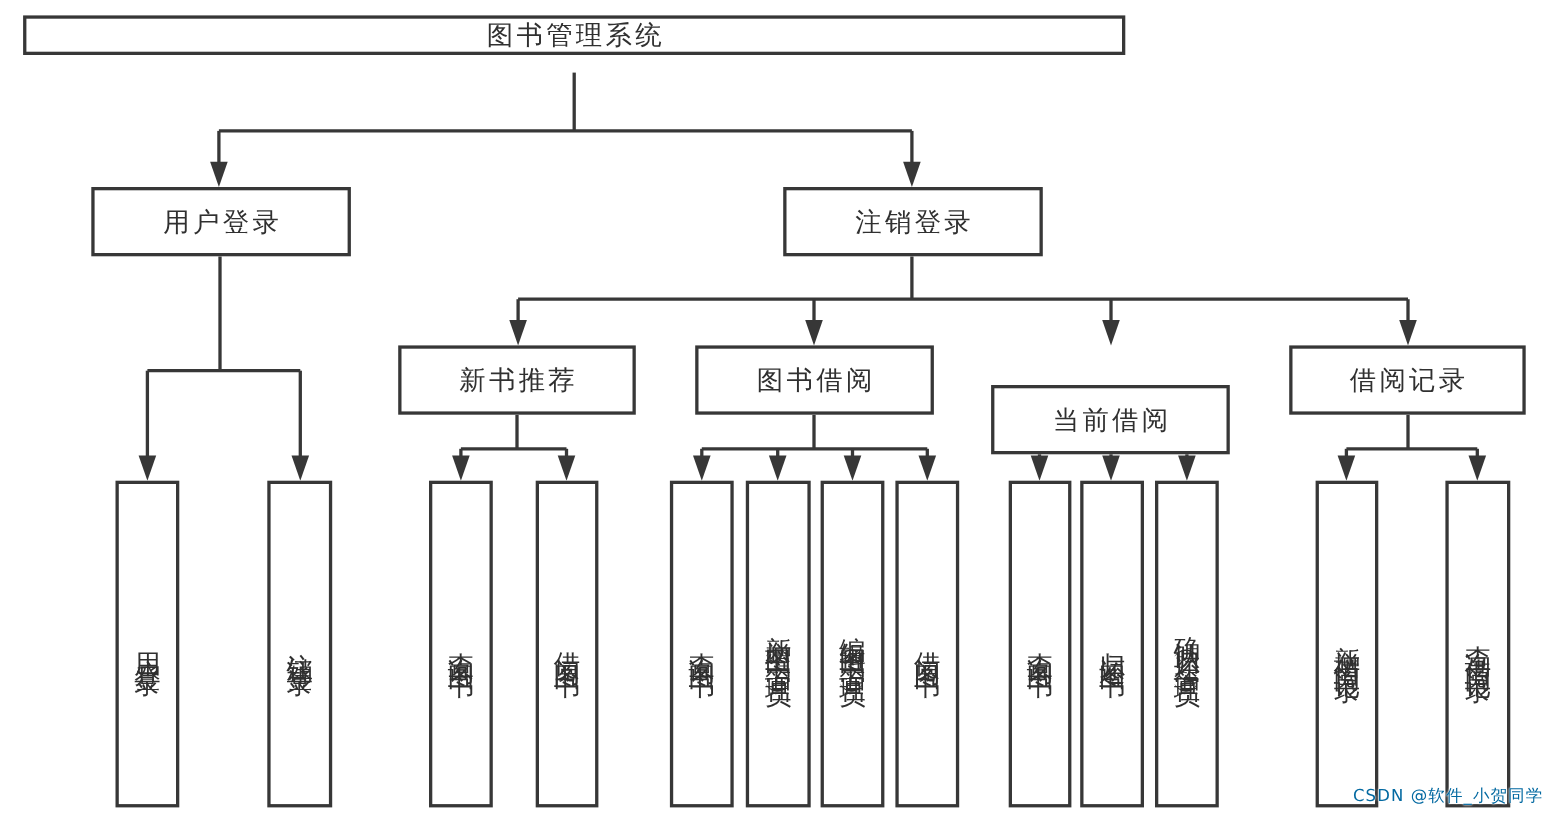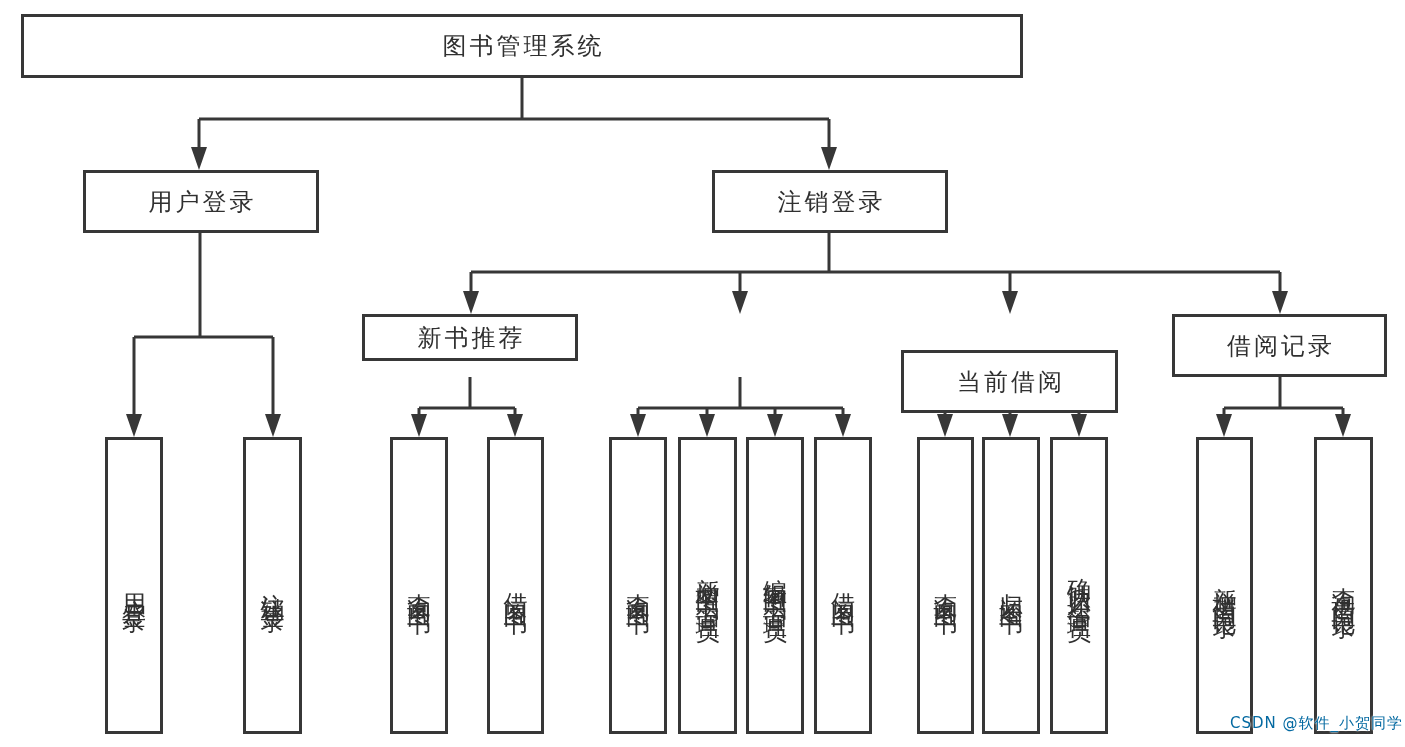--- a/index.html
+++ b/index.html
@@ -110,26 +110,27 @@
       <polygon points="767,414 783,414 775,437"></polygon>
       <polygon points="835,414 851,414 843,437"></polygon>
       <polygon points="937,414 953,414 945,437"></polygon>
       <polygon points="1002,414 1018,414 1010,437"></polygon>
       <polygon points="1071,414 1087,414 1079,437"></polygon>
       <polygon points="1216,414 1232,414 1224,437"></polygon>
       <polygon points="1335,414 1351,414 1343,437"></polygon>
     </g>
   </svg>
 
-  <div class="node" style="left:21px;top:14px;width:1002px;height:64px;">图书管理系统</div>
+  <div class="node" style="left:21px;top:14px;width:1002px;height:36px;">图书管理系统</div>
 
   <div class="node" style="left:83px;top:170px;width:236px;height:63px;">用户登录</div>
   <div class="node" style="left:712px;top:170px;width:236px;height:63px;">注销登录</div>
 
-  <div class="node" style="left:362px;top:314px;width:216px;height:47px;">新书推荐</div>
+  <div class="node" style="left:362px;top:314px;width:216px;height:63px;">新书推荐</div>
+  <div class="node" style="left:632px;top:314px;width:217px;height:63px;">图书借阅</div>
   <div class="node" style="left:901px;top:314px;width:217px;height:63px;margin-top:36px;">当前借阅</div>
   <div class="node" style="left:1172px;top:314px;width:215px;height:63px;">借阅记录</div>
 
   <div class="leaf" style="left:105px;width:58px;">用户登录</div>
   <div class="leaf" style="left:243px;width:59px;">注销登录</div>
 
   <div class="leaf" style="left:390px;width:58px;">查询图书</div>
   <div class="leaf" style="left:487px;width:57px;">借阅图书</div>
 
   <div class="leaf" style="left:609px;width:58px;">查询图书</div>

